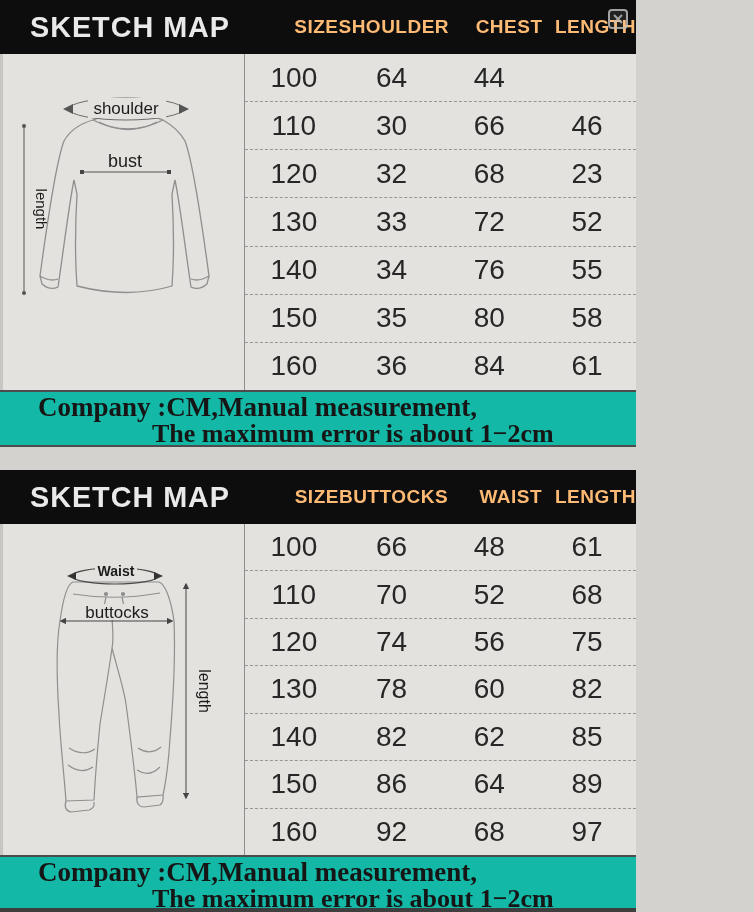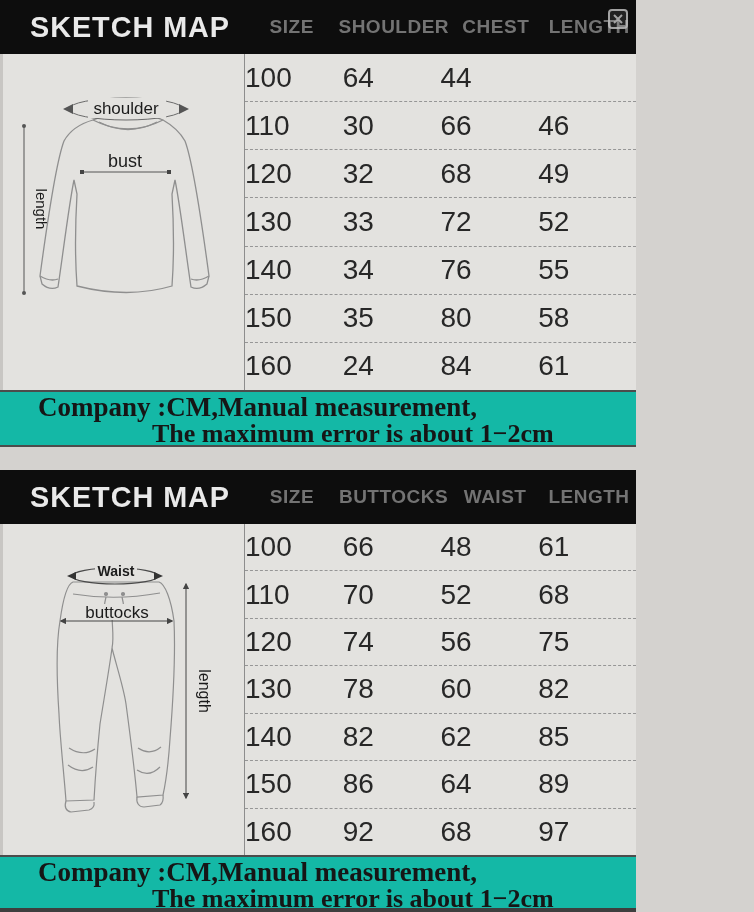--- a/index.html
+++ b/index.html
@@ -15,41 +15,41 @@
   .hdr{position:absolute;top:0;left:0;right:0;height:54px;background:#0d0d0d;}
   .hdr .title{
     position:absolute;left:30px;top:0;height:54px;line-height:54px;
     color:#e9e9e9;font-size:30px;font-weight:bold;letter-spacing:1px;
     transform:scaleX(.96);transform-origin:left center;white-space:nowrap;
   }
   .hdr .cols{
     position:absolute;left:245px;right:0;top:0;height:54px;
     display:grid;grid-template-columns:repeat(4,1fr);align-items:center;
   }
-  .hdr .col{text-align:center;color:#737373;font-weight:bold;font-size:19px;letter-spacing:.5px;}
+  .hdr .col{text-align:right;color:#fdba74;font-weight:bold;font-size:19px;letter-spacing:.5px;}
 
   .broken-icon{position:absolute;right:7px;top:8px;width:22px;height:22px;opacity:.85;}
 
   .tbody{position:absolute;left:0;right:0;top:54px;background:#e3e2df;display:flex;}
   #chart1 .tbody{height:336px;}
   #chart2 .tbody{height:331px;}
   .sketch{
     width:245px;box-sizing:border-box;flex:0 0 245px;
     border-right:1px solid #8d8d8d;border-left:3px solid #c8c6c3;
     position:relative;
   }
   .sketch svg{display:block;}
   .rows{flex:1;display:flex;flex-direction:column;}
   .trow{
     flex:1;display:grid;grid-template-columns:repeat(4,1fr);
     align-items:center;border-bottom:1px dashed #969696;
     font-size:28px;color:#272727;
   }
   .trow:last-child{border-bottom:none;}
-  .tcell{}
+  .tcell{text-align:center;}
 
   .note{
     position:absolute;left:0;right:0;height:57px;box-sizing:border-box;
     background:#14b8a6;border-top:2px solid #4c4c4c;border-bottom:2px solid #4c4c4c;
     font-family:"Liberation Serif","DejaVu Serif",serif;font-weight:bold;color:#161616;
     overflow:hidden;
   }
   #chart1 .note{top:390px;}
   #chart2 .note{top:385px;border-bottom:4px solid #3e3e3e;}
   .note .l1{margin:1px 0 0 38px;font-size:27px;line-height:28px;white-space:nowrap;}
@@ -125,21 +125,21 @@
         <div class="trow">
           <div class="tcell">110</div>
           <div class="tcell">30</div>
           <div class="tcell">66</div>
           <div class="tcell">46</div>
         </div>
         <div class="trow">
           <div class="tcell">120</div>
           <div class="tcell">32</div>
           <div class="tcell">68</div>
-          <div class="tcell">49</div>
+          <div class="tcell">23</div>
         </div>
         <div class="trow">
           <div class="tcell">130</div>
           <div class="tcell">33</div>
           <div class="tcell">72</div>
           <div class="tcell">52</div>
         </div>
         <div class="trow">
           <div class="tcell">140</div>
           <div class="tcell">34</div>
@@ -147,21 +147,21 @@
           <div class="tcell">55</div>
         </div>
         <div class="trow">
           <div class="tcell">150</div>
           <div class="tcell">35</div>
           <div class="tcell">80</div>
           <div class="tcell">58</div>
         </div>
         <div class="trow">
           <div class="tcell">160</div>
-          <div class="tcell">24</div>
+          <div class="tcell">36</div>
           <div class="tcell">84</div>
           <div class="tcell">61</div>
         </div>
       </div>
   </div>
 
   <div class="note">
     <div class="l1">Company :CM,Manual measurement,</div>
     <div class="l2">The maximum error is about 1−2cm</div>
   </div>

